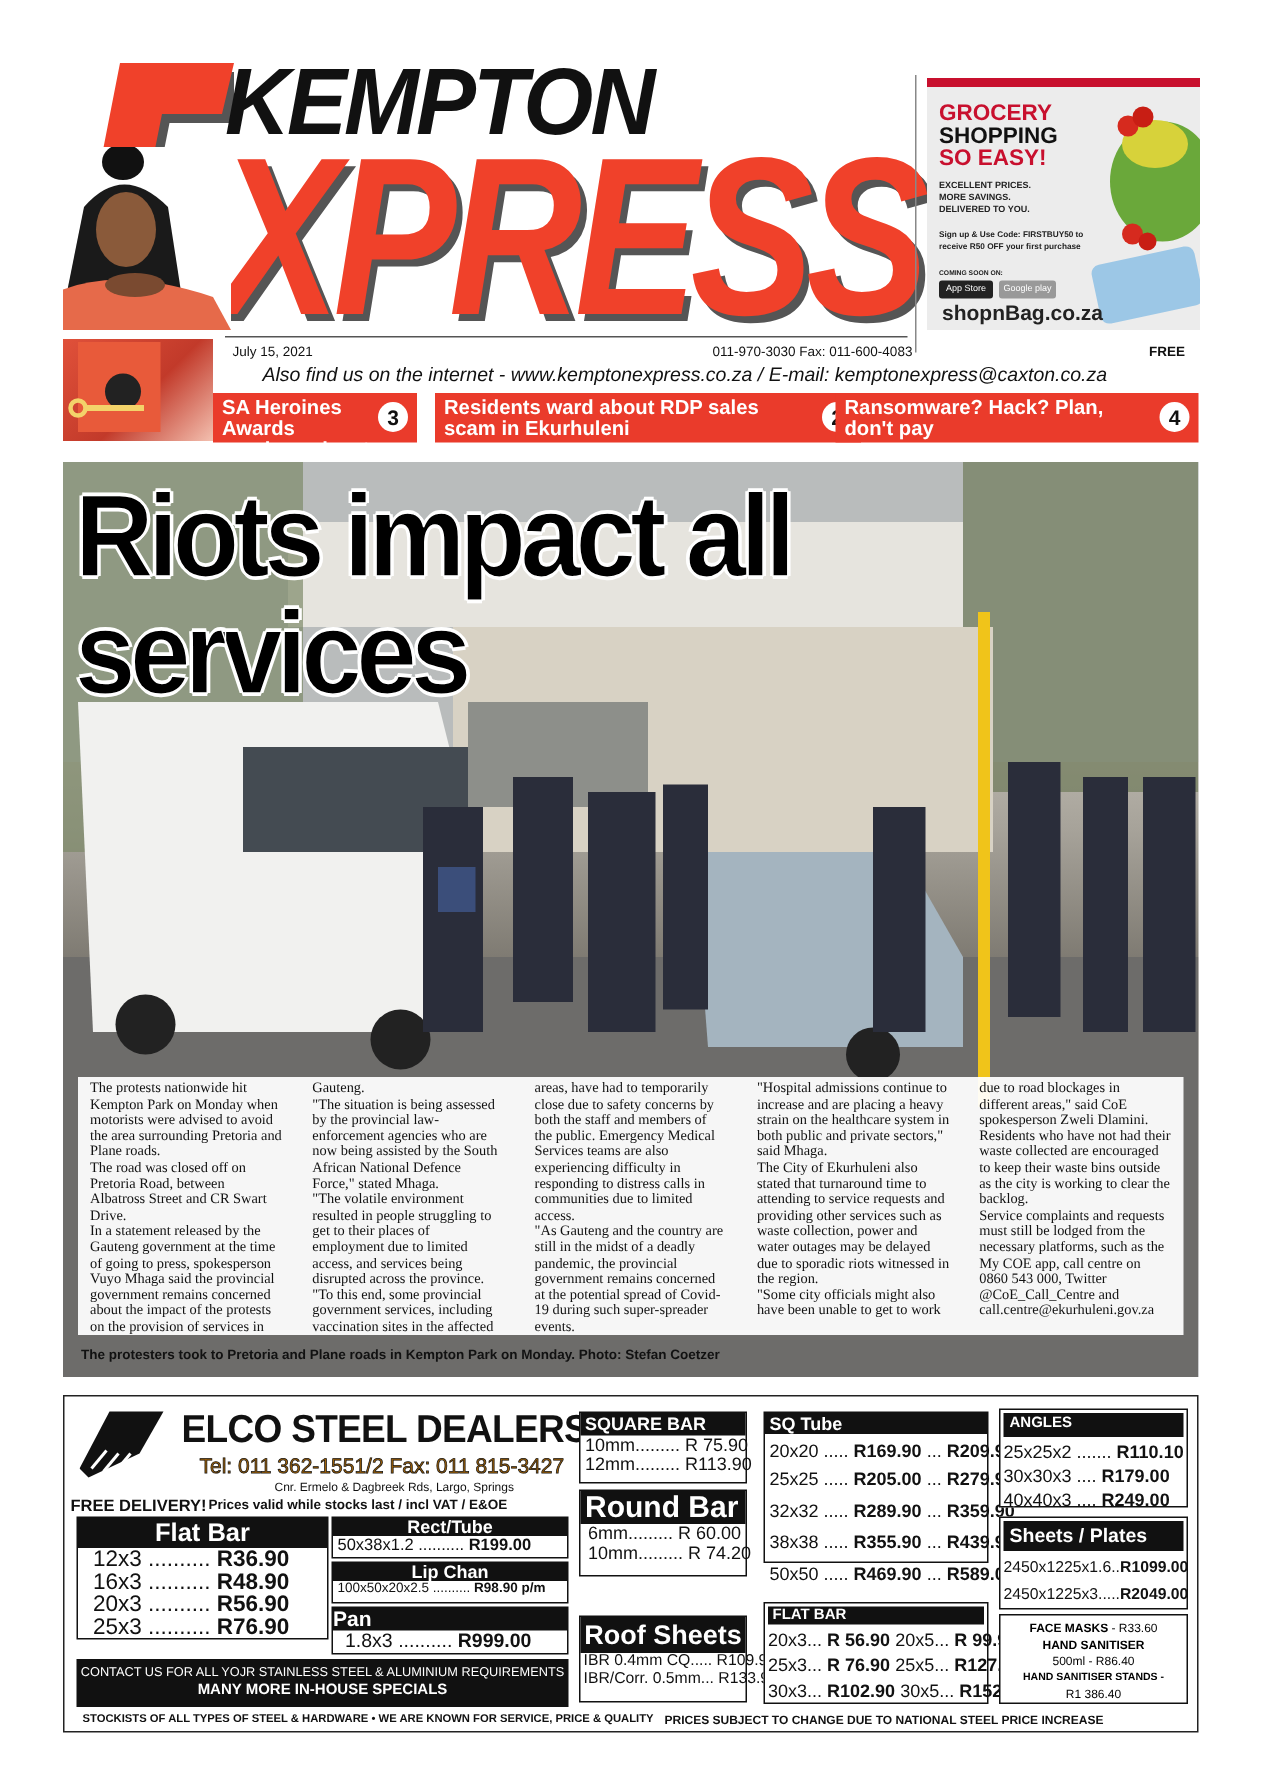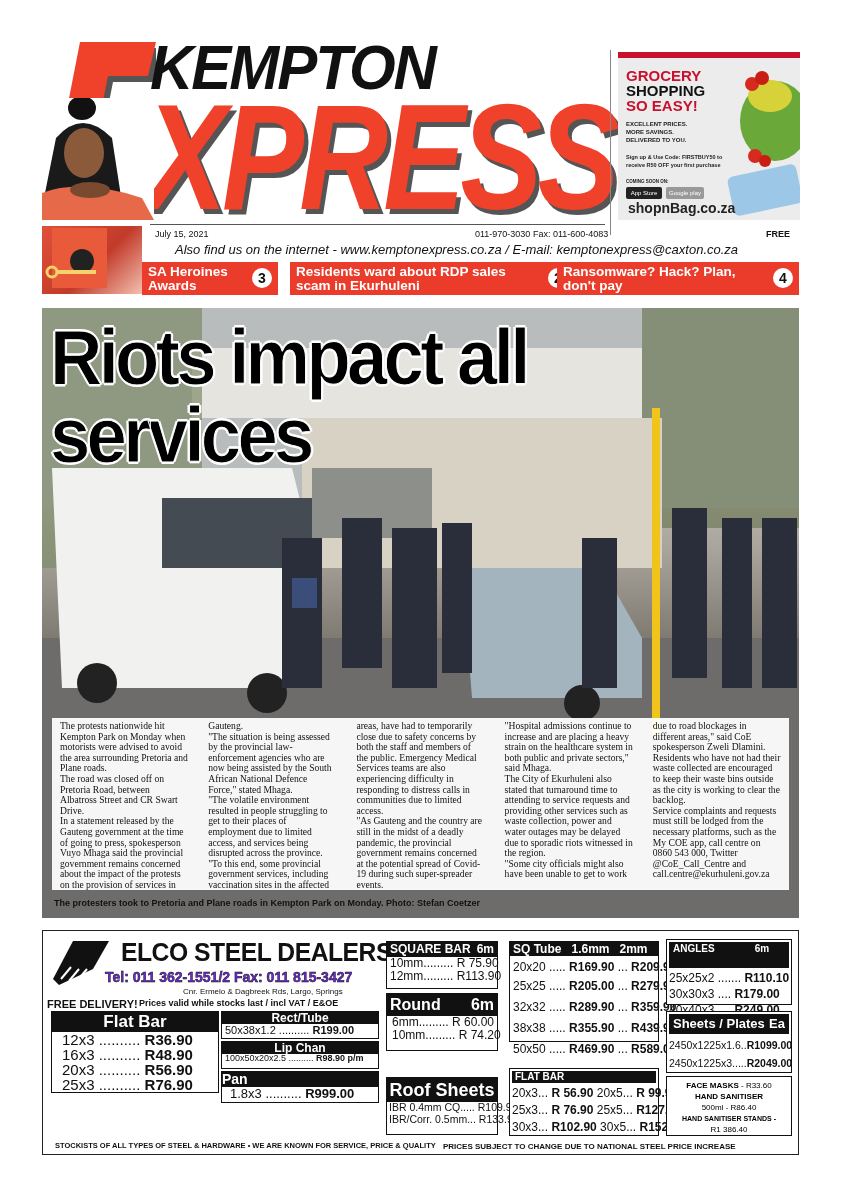--- a/index.html
+++ b/index.html
@@ -38,21 +38,21 @@
     background: linear-gradient(180deg,#c8cdd2 0%,#d6d2c8 18%,#a7a39a 40%,#6e6a62 60%,#8a8a86 80%,#b8bcc0 100%); }
   .headline { left: 50px; top: 318px; font-family: "Liberation Sans", sans-serif; font-weight: 900; font-size: 78px; letter-spacing: -4px; color: #000; line-height: 1; transform: scaleX(0.93); transform-origin: left top; -webkit-text-stroke: 1px #fff; text-shadow: 2px 0 #fff, -2px 0 #fff, 0 2px #fff, 0 -2px #fff; }
   .article { left: 52px; top: 718px; width: 737px; height: 172px; background: rgba(255,255,255,0.94); padding: 3px 8px; display: flex; gap: 20px; }
   .article p { font-family: "Liberation Serif", serif; font-size: 9.6px; line-height: 10.6px; color: #111; }
   .col { flex: 1; }
   .caption { left: 54px; top: 898px; font-size: 9px; font-weight: 700; color: #111; }
 
   
   .elco { left: 42px; top: 930px; width: 757px; height: 225px; border: 1px solid #222; }
   .box { position: absolute; border: 1.5px solid #111; background: #fff; }
-  .bhead { background: #111; color: #fff; font-weight: 900; font-family: "Liberation Sans", sans-serif; }
+  .bhead { background: #111; color: #fff; font-weight: 900; font-family: "Liberation Sans", sans-serif; flex-direction: column; }
   .prow { font-size: 12px; color: #111; white-space: nowrap; line-height: 1.1; }
   .prow b { font-weight: 900; }
 </style>
 </head>
 <body>
 
 <div class="abs mast-bigE">
   <svg width="108" height="170" viewBox="0 0 108 170">
     <polygon points="32,6 108,6 100,40 60,40 54,70 92,70 86,100 48,100 40,140 82,140 74,170 0,170" fill="#555" transform="translate(5,0)"></polygon>
     <polygon points="32,0 108,0 100,34 60,34 54,64 92,64 86,94 48,94 40,134 82,134 74,164 0,164" fill="#f0412a"></polygon>
@@ -193,21 +193,21 @@
     <svg width="60" height="48" viewBox="0 0 60 48">
       <polygon points="20,2 56,2 40,30 6,46 0,40" fill="#111"></polygon>
       <g stroke="#fff" stroke-width="2">
           <line x1="8" y1="40" x2="18" y2="28"></line>
           <line x1="16" y1="42" x2="26" y2="30"></line>
           <line x1="24" y1="42" x2="34" y2="30"></line>
         </g>
     </svg>
   </div>
   <div class="abs" style="left:78px;top:6px;font-weight:900;font-size:26px;letter-spacing:-0.5px;color:#111;transform:scaleX(0.95);transform-origin:left">ELCO STEEL DEALERS</div>
-  <div class="abs" style="left:62px;top:38px;font-weight:700;font-size:14px;color:#6d28d9;-webkit-text-stroke:0.5px #111">Tel: 011 362-1551/2 Fax: 011 815-3427</div>
+  <div class="abs" style="left:90px;top:38px;font-weight:400;font-size:14px;color:#a16207;-webkit-text-stroke:0.5px #111">Tel: 011 362-1551/2 Fax: 011 815-3427</div>
   <div class="abs" style="left:140px;top:56px;font-size:8px;color:#111">Cnr. Ermelo &amp; Dagbreek Rds, Largo, Springs</div>
   <div class="abs" style="left:4px;top:67px;font-weight:900;font-size:11px;color:#111">FREE DELIVERY!</div>
   <div class="abs" style="left:96px;top:67px;font-weight:900;font-size:9px;color:#111">Prices valid while stocks last / incl VAT / E&amp;OE</div>
 
   <div class="box" style="left:8px;top:80px;width:168px;height:82px">
     <div class="bhead" style="text-align:center;font-size:17px;height:20px;line-height:20px">Flat Bar</div>
     <div class="prow" style="font-size:15px;padding-left:10px;line-height:15px"><span>12x3</span> .......... <b>R36.90</b></div>
     <div class="prow" style="font-size:15px;padding-left:10px;line-height:15px"><span>16x3</span> .......... <b>R48.90</b></div>
     <div class="prow" style="font-size:15px;padding-left:10px;line-height:15px"><span>20x3</span> .......... <b>R56.90</b></div>
     <div class="prow" style="font-size:15px;padding-left:10px;line-height:15px"><span>25x3</span> .......... <b>R76.90</b></div>
@@ -219,32 +219,36 @@
   </div>
   <div class="box" style="left:178px;top:110px;width:158px;height:28px">
     <div class="bhead" style="text-align:center;font-size:12px;height:12px;line-height:12px">Lip Chan</div>
     <div class="prow" style="font-size:9px;padding-left:3px"><span>100x50x20x2.5</span> .......... <b>R98.90 p/m</b></div>
   </div>
   <div class="box" style="left:178px;top:140px;width:158px;height:32px">
     <div class="bhead" style="font-size:14px;height:15px;line-height:15px">Pan</div>
     <div class="prow" style="font-size:13px;padding-left:8px"><span>1.8x3</span> .......... <b>R999.00</b></div>
   </div>
 
+  <div class="abs" style="left:8px;top:175px;width:328px;height:32px;background:#111;color:#fff;text-align:center">
+    <div style="font-size:8.5px;padding-top:3px">CONTACT US FOR ALL YOJR STAINLESS STEEL &amp; ALUMINIUM REQUIREMENTS</div>
+    <div style="font-size:10px;font-weight:900;padding-top:2px">MANY MORE IN-HOUSE SPECIALS</div>
+  </div>
   <div class="abs" style="left:12px;top:210px;font-size:7.5px;font-weight:900;color:#111;white-space:nowrap">STOCKISTS OF ALL TYPES OF STEEL &amp; HARDWARE  •  WE ARE KNOWN FOR SERVICE, PRICE &amp; QUALITY</div>
 
   <div class="box" style="left:343px;top:10px;width:112px;height:48px">
     <div class="bhead" style="font-size:12px;height:15px;line-height:15px;padding:0 3px;display:flex;justify-content:space-between">
         <span>SQUARE BAR</span>
         <span>6m</span>
       </div>
     <div class="prow" style="padding-left:3px"><span>10mm</span>......... <span>R  75.90</span></div>
     <div class="prow" style="padding-left:3px"><span>12mm</span>......... <span>R113.90</span></div>
   </div>
   <div class="box" style="left:343px;top:62px;width:112px;height:58px">
-    <div class="bhead" style="font-size:16px;height:22px;line-height:22px;padding:0 3px;display:flex;justify-content:space-between">
+    <div class="bhead" style="font-size:20px;height:22px;line-height:22px;padding:0 3px;display:flex;justify-content:space-between">
         <span>Round Bar</span>
         <span>6m</span>
       </div>
     <div class="prow" style="padding-left:5px"><span>6mm</span>......... <span>R  60.00</span></div>
     <div class="prow" style="padding-left:5px"><span>10mm</span>......... <span>R  74.20</span></div>
   </div>
   <div class="box" style="left:343px;top:146px;width:112px;height:58px">
     <div class="bhead" style="text-align:center;font-size:18px;height:24px;line-height:24px">Roof Sheets</div>
     <div class="prow" style="font-size:10.5px;padding-left:2px"><span>IBR 0.4mm CQ</span>..... <span>R109.90</span></div>
     <div class="prow" style="font-size:10.5px;padding-left:2px"><span>IBR/Corr. 0.5mm</span>... <span>R133.90</span></div>
@@ -264,21 +268,21 @@
   </div>
 
   <div class="box" style="left:466px;top:137px;width:150px;height:68px">
     <div class="bhead" style="font-size:10px;height:12px;line-height:12px;padding:0 3px;margin:2px">FLAT BAR</div>
     <div class="prow" style="padding:0 2px;line-height:17px"><span>20x3</span>... <b>R  56.90</b> <span>20x5</span>... <b>R  99.90</b></div>
     <div class="prow" style="padding:0 2px;line-height:17px"><span>25x3</span>... <b>R  76.90</b> <span>25x5</span>... <b>R127.90</b></div>
     <div class="prow" style="padding:0 2px;line-height:17px"><span>30x3</span>... <b>R102.90</b> <span>30x5</span>... <b>R152.90</b></div>
   </div>
 
   <div class="box" style="left:623px;top:8px;width:126px;height:66px">
-    <div class="bhead" style="font-size:10px;height:26px;line-height:13px;padding:0 4px;display:flex;gap:40px;margin:2px">
+    <div class="bhead" style="font-size:10px;height:16px;line-height:13px;padding:0 4px;display:flex;gap:40px;margin:2px">
         <span>ANGLES</span>
         <span>6m</span>
       </div>
     <div class="prow" style="padding-left:2px;line-height:16px"><span>25x25x2</span> ....... <b>R110.10</b></div>
     <div class="prow" style="padding-left:2px;line-height:16px"><span>30x30x3</span> .... <b>R179.00</b></div>
     <div class="prow" style="padding-left:2px;line-height:16px"><span>40x40x3</span> .... <b>R249.00</b></div>
   </div>
 
   <div class="box" style="left:623px;top:80px;width:126px;height:62px">
     <div class="bhead" style="font-size:13px;height:20px;line-height:20px;padding:0 4px;display:flex;justify-content:space-between;margin:2px">

